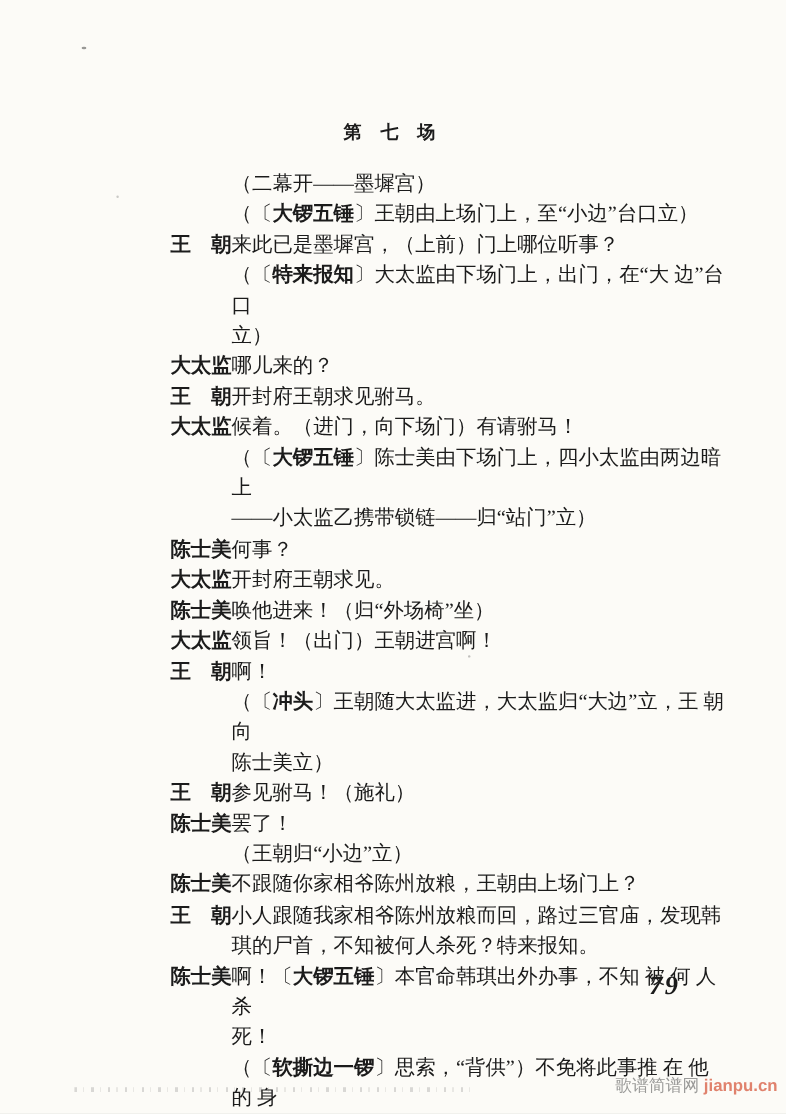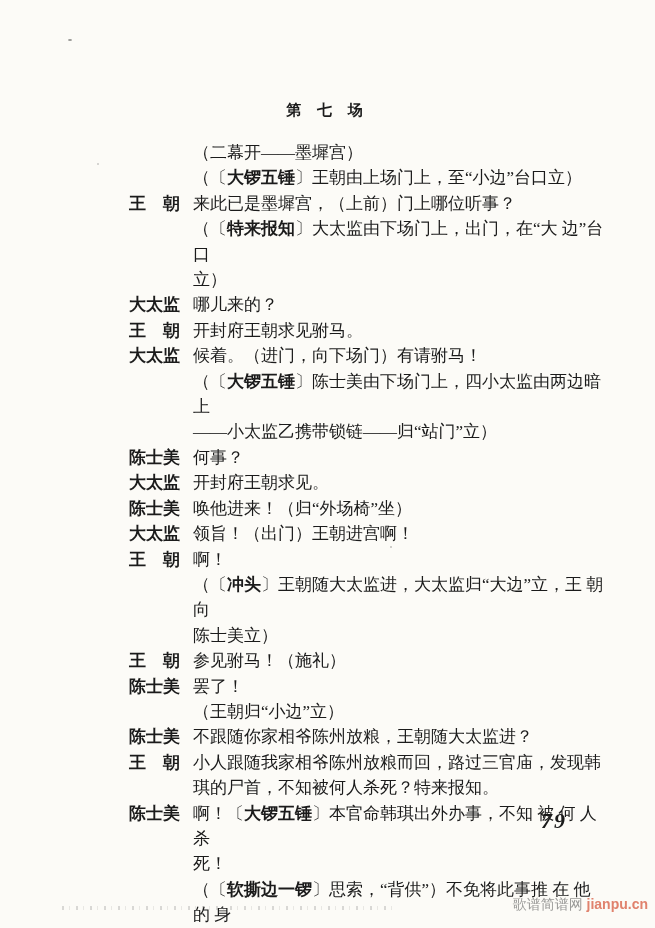--- a/index.html
+++ b/index.html
@@ -31,20 +31,21 @@
     display:flex;
     align-items:flex-start;
     line-height:25.4px;
     min-height:25.4px;
   }
   .speaker{
     width:64px;
     flex-shrink:0;
     font-weight:bold;
     white-space:pre;
+    text-align:right;
   }
   .text{
     flex:1;
     white-space:pre-wrap;
   }
   .seg{font-weight:normal;}
   .seg.bold{font-weight:bold;}
   .page-number{
     position:absolute;
     left:541px;top:808px;
@@ -160,21 +161,21 @@
       <div class="row">
         <div class="speaker">陈士美</div>
         <div class="text"><span class="seg">罢了！</span></div>
       </div>
       <div class="row">
         <div class="speaker"></div>
         <div class="text"><span class="seg">（王朝归“小边”立）</span></div>
       </div>
       <div class="row">
         <div class="speaker">陈士美</div>
-        <div class="text"><span class="seg">不跟随你家相爷陈州放粮，王朝随大太监进？</span></div>
+        <div class="text"><span class="seg">不跟随你家相爷陈州放粮，王朝由上场门上？</span></div>
       </div>
       <div class="row">
         <div class="speaker">王　朝</div>
         <div class="text"><span class="seg">小人跟随我家相爷陈州放粮而回，路过三官庙，发现韩</span></div>
       </div>
       <div class="row">
         <div class="speaker"></div>
         <div class="text"><span class="seg">琪的尸首，不知被何人杀死？特来报知。</span></div>
       </div>
       <div class="row">

